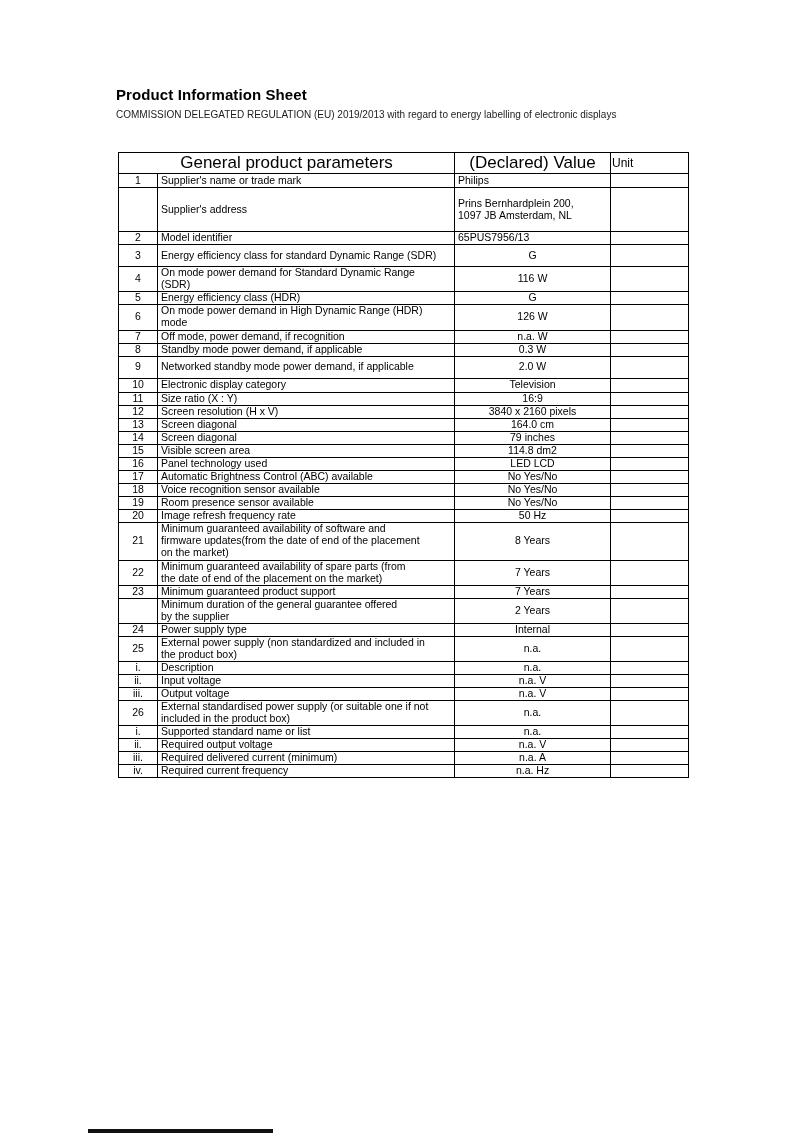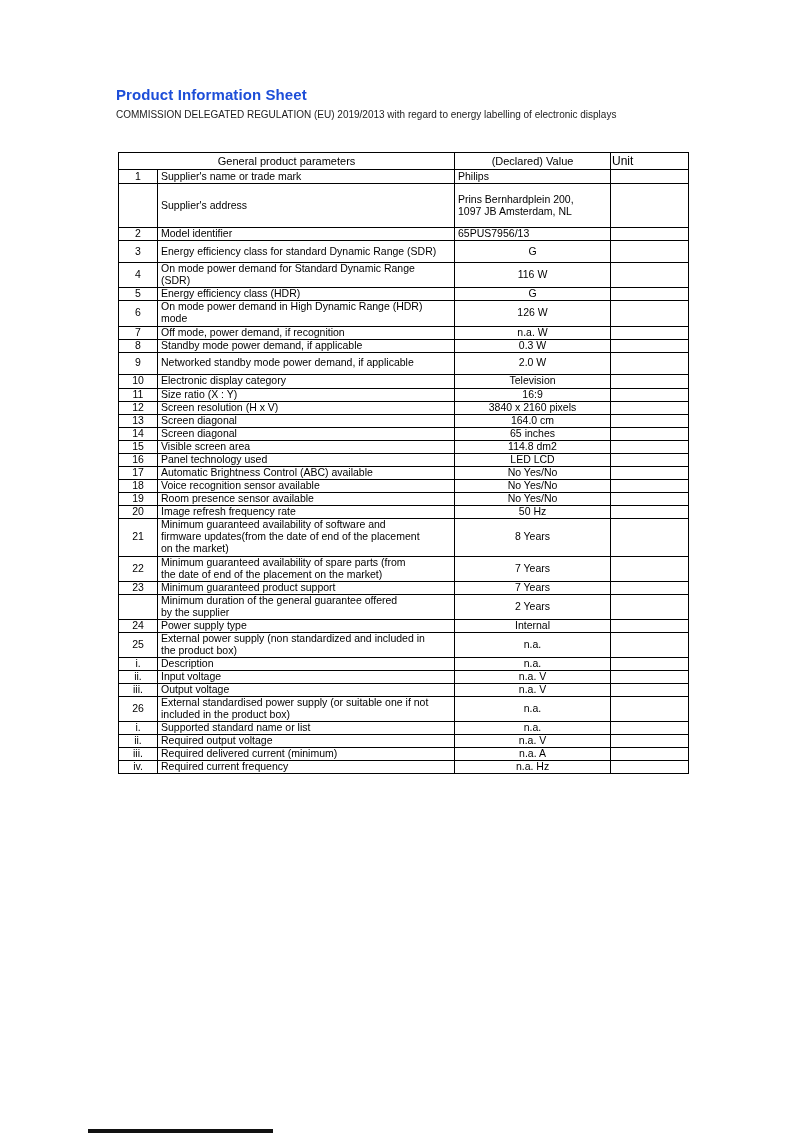--- a/index.html
+++ b/index.html
@@ -7,41 +7,41 @@
     width:802px; height:1134px;
     background:#ffffff;
     font-family:"Liberation Sans", sans-serif;
     color:#000;
     position:relative;
     overflow:hidden;
   }
   .page { position:absolute; inset:0; }
   .doc-title {
     position:absolute; left:116px; top:86px;
-    font-size:15px; font-weight:bold; color:#1d4ed8;
+    font-size:15px; font-weight:bold; color:#000000;
     letter-spacing:0.1px;
   }
   .doc-subtitle {
     position:absolute; left:116px; top:109px;
     font-size:10px; color:#1c1c1c;
   }
   table.product-table {
     position:absolute; left:118px; top:152px;
     width:570px;
     border-collapse:collapse;
     table-layout:fixed;
   }
   .product-table th, .product-table td {
     border:1px solid #000;
     vertical-align:middle;
     overflow:hidden;
   }
   .product-table th {
     font-weight:normal;
-    font-size:11px;
+    font-size:17px;
     height:16px;
     padding:0;
     text-align:center;
   }
   th.h-unit { text-align:left; padding-left:1px; font-size:12px; }
   .product-table td {
     font-size:10.5px;
     line-height:1.14;
     padding:0 3px;
   }
@@ -167,21 +167,21 @@
         </tr>
         <tr style="height: 13px;">
           <td class="col-num">13</td>
           <td class="col-param">Screen diagonal</td>
           <td class="col-value">164.0 cm</td>
           <td class="col-unit"></td>
         </tr>
         <tr style="height: 13px;">
           <td class="col-num">14</td>
           <td class="col-param">Screen diagonal</td>
-          <td class="col-value">65 inches</td>
+          <td class="col-value">79 inches</td>
           <td class="col-unit"></td>
         </tr>
         <tr style="height: 13px;">
           <td class="col-num">15</td>
           <td class="col-param">Visible screen area</td>
           <td class="col-value">114.8 dm2</td>
           <td class="col-unit"></td>
         </tr>
         <tr style="height: 13px;">
           <td class="col-num">16</td>

